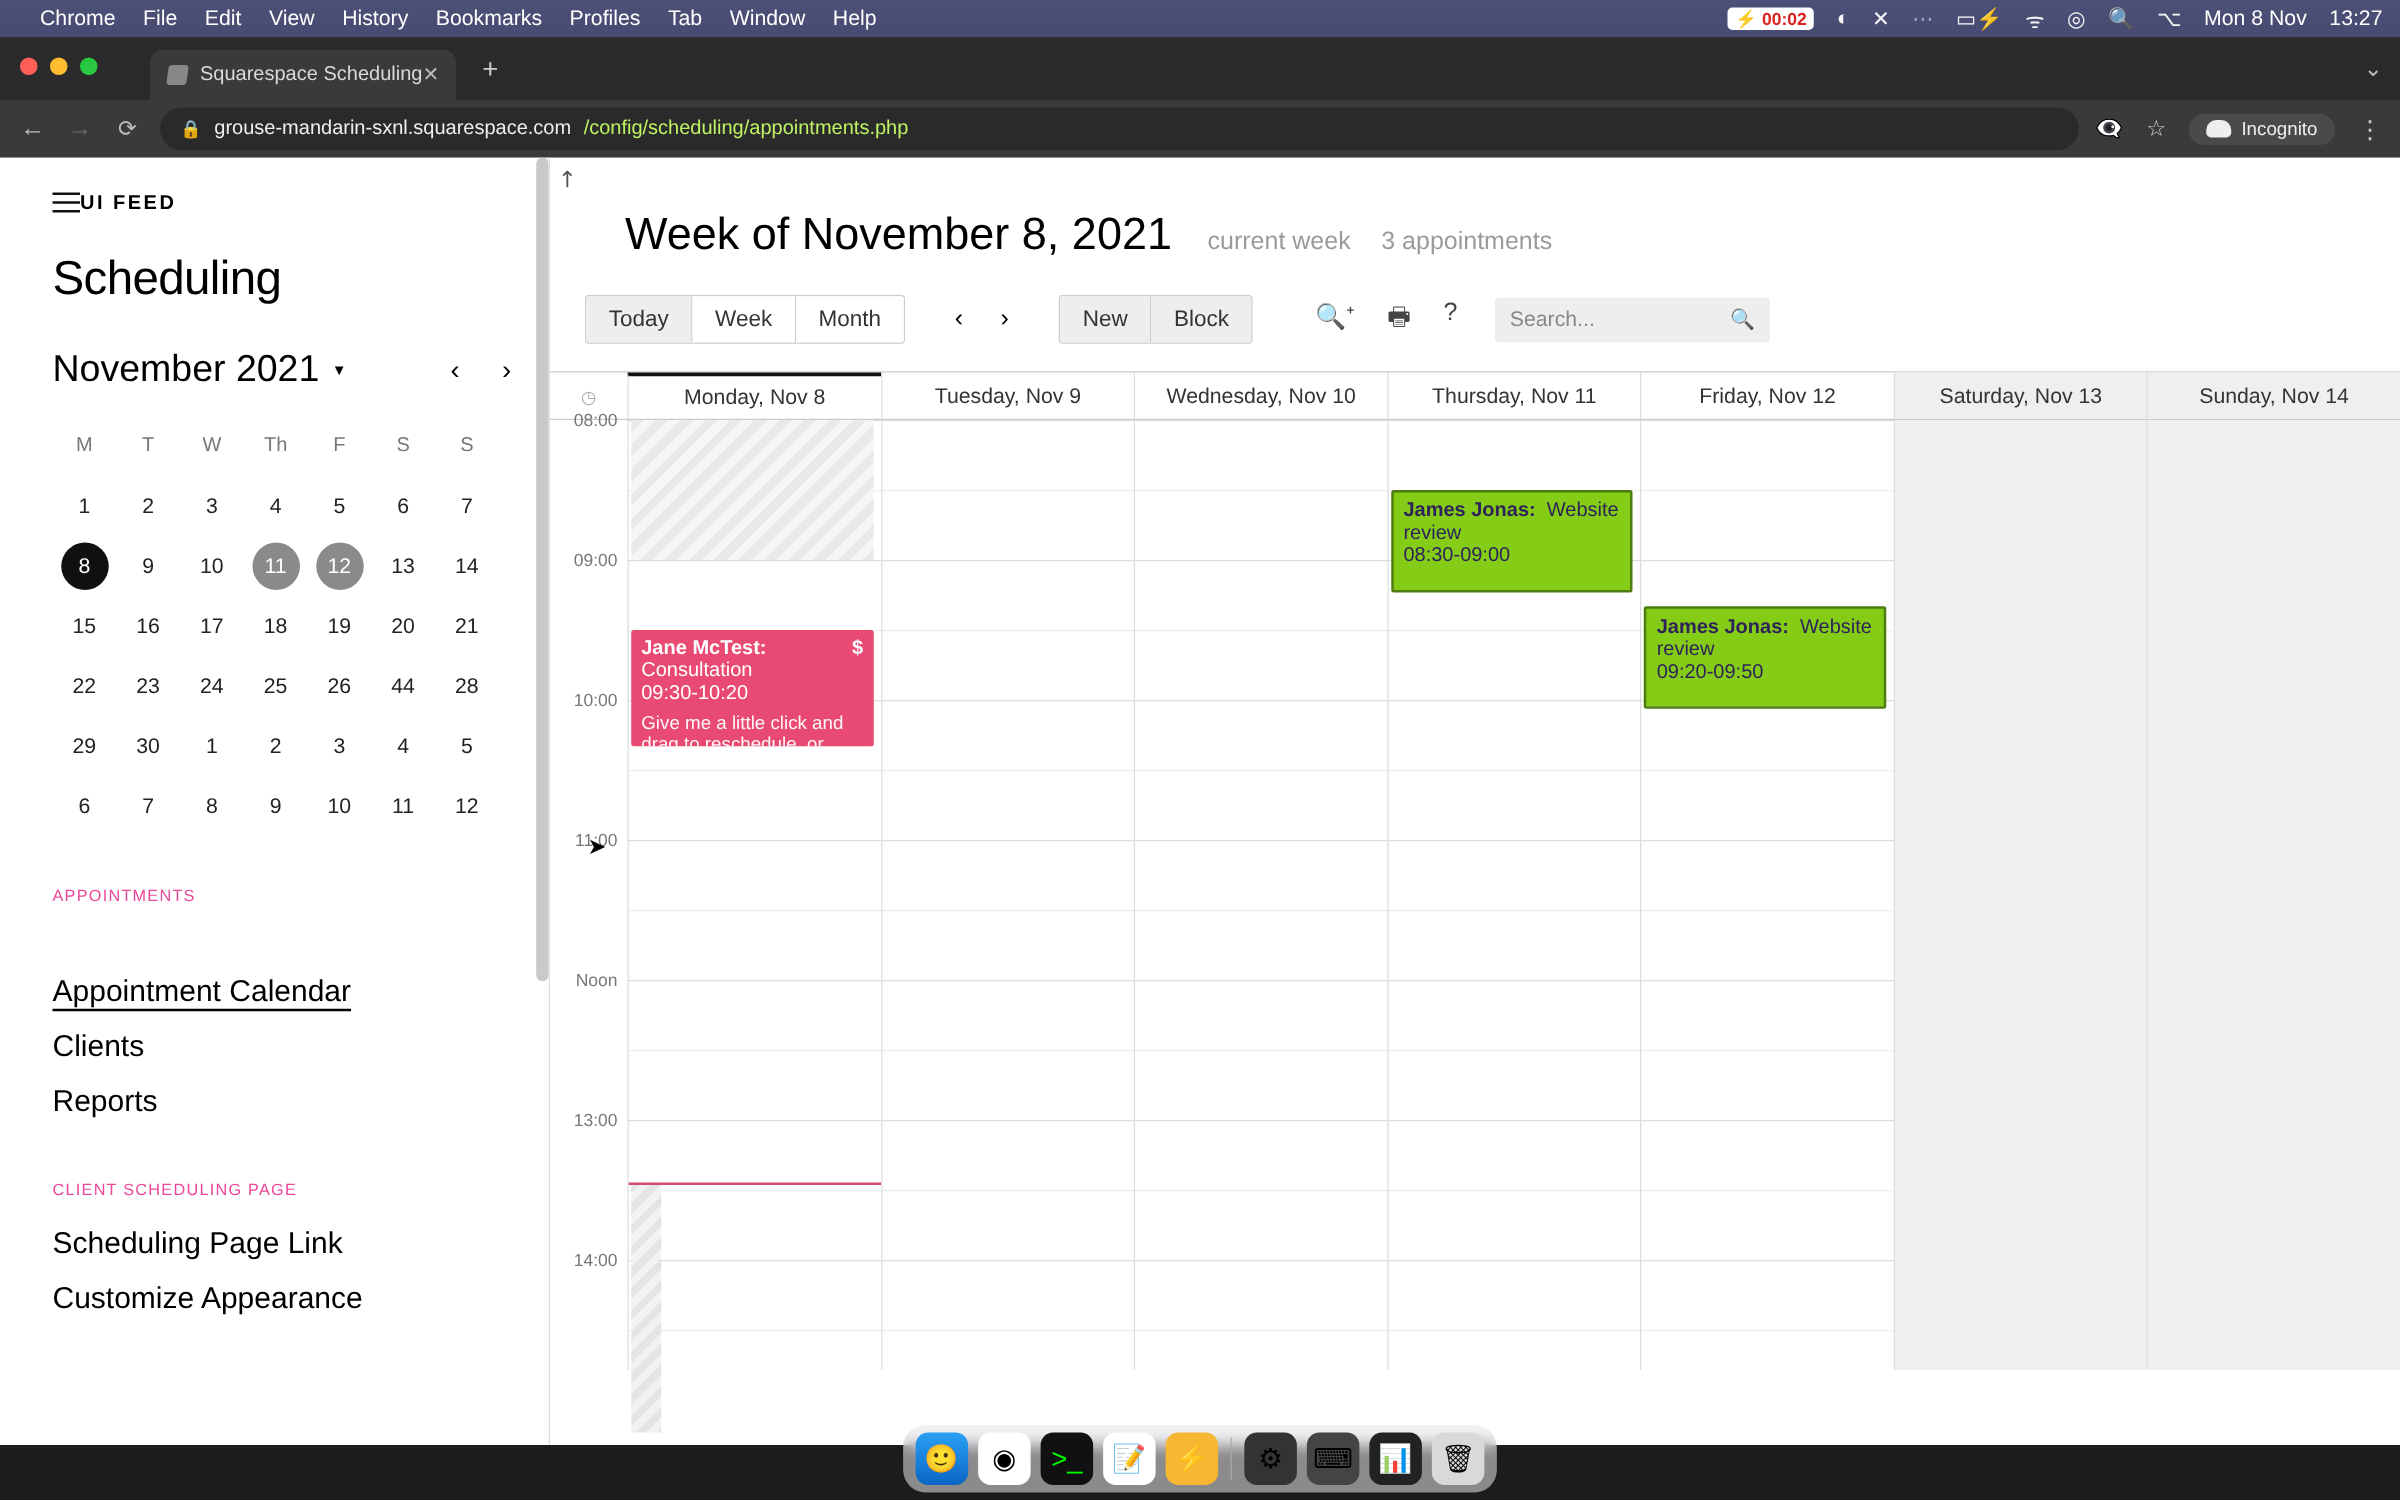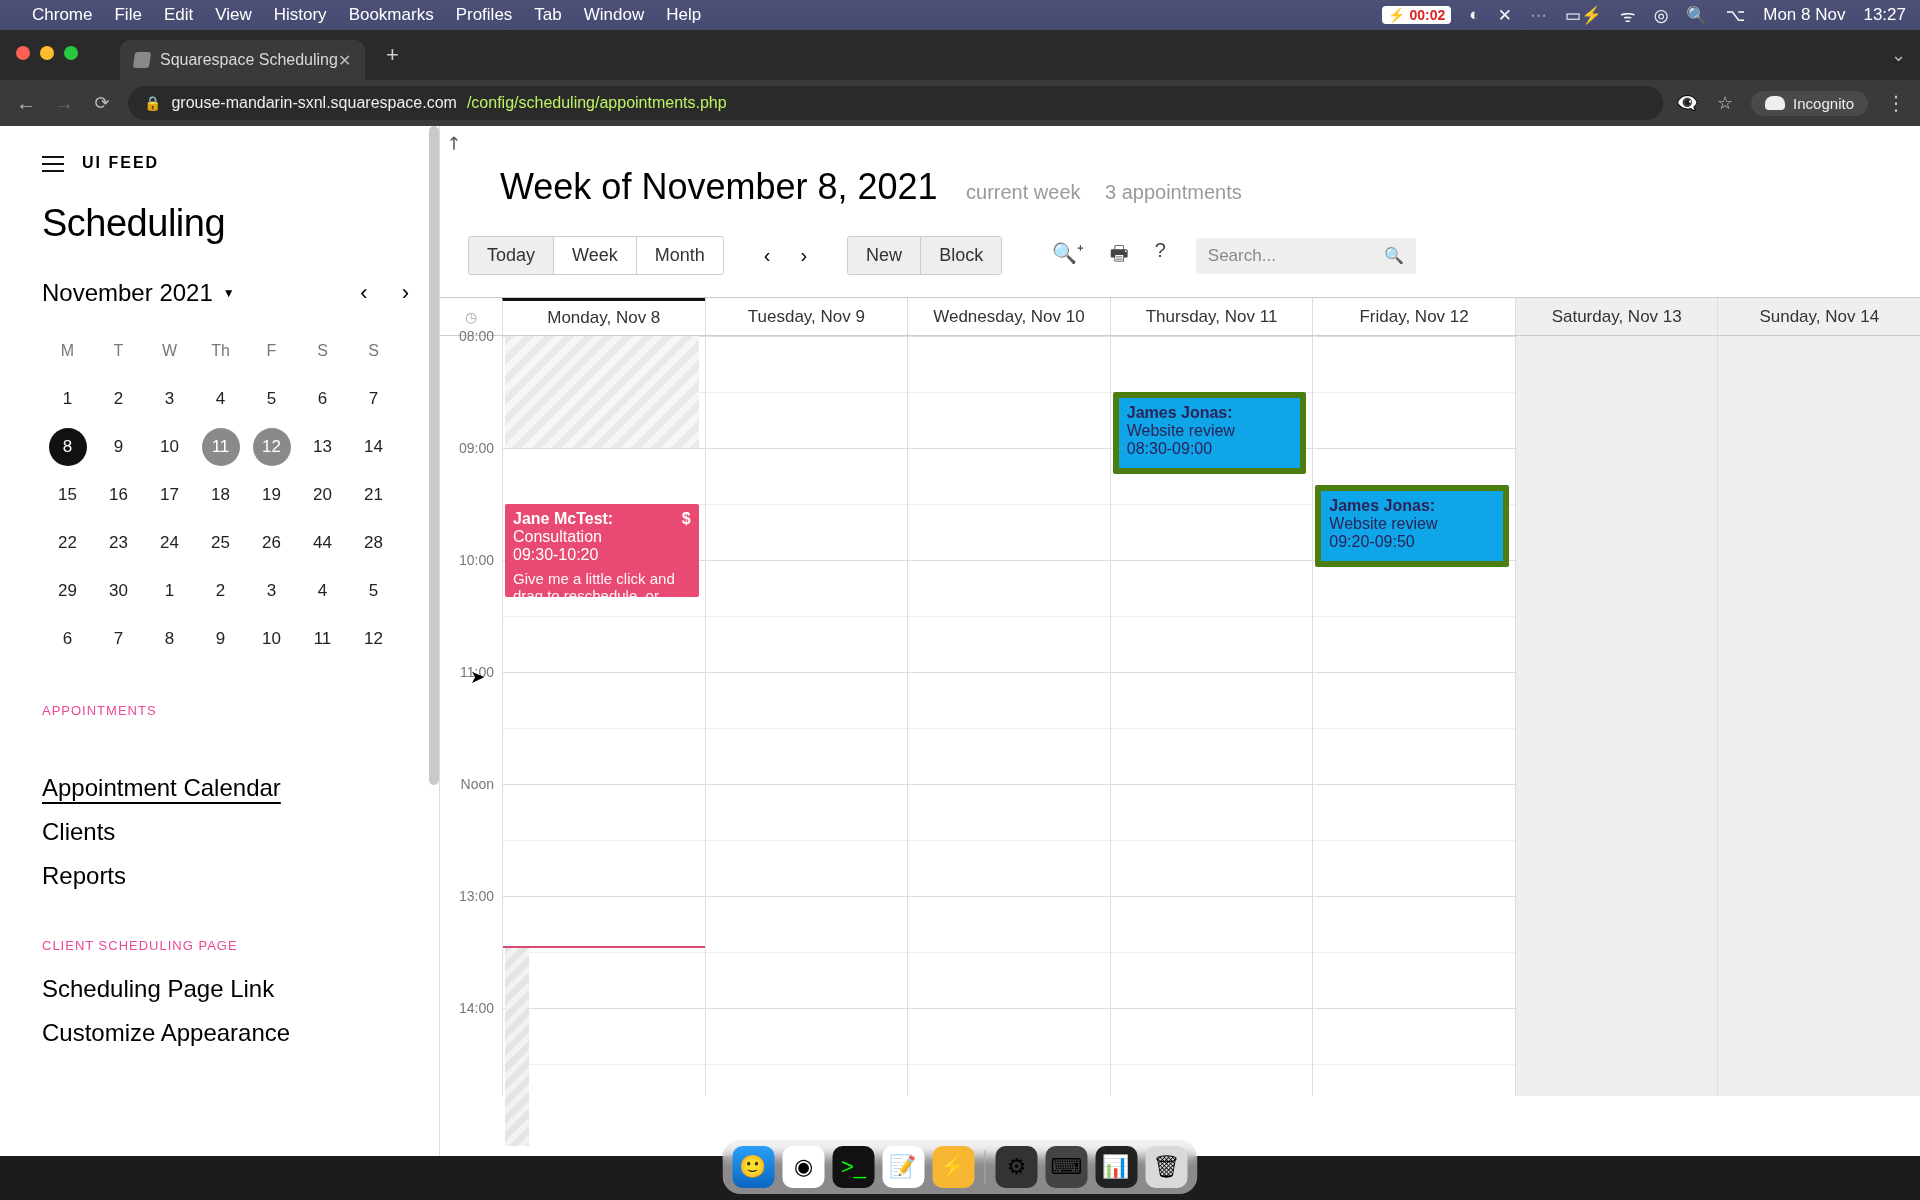--- a/index.html
+++ b/index.html
@@ -41,28 +41,28 @@
   .omnibox .path{color:#bef264;}
   .addr-right{display:flex;align-items:center;gap:18px; font-size:18px;}
   .incog{ display:flex; align-items:center; gap:8px; background:#4a4a4a; padding:4px 14px; border-radius:18px; color:#eee; font-size:15px;}
   .incog .glyph{ width:20px;height:14px; background:#eee; border-radius:8px 8px 4px 4px; position:relative;}
   .kebab{font-size:20px;}
 
   
   .page { position:relative; height: calc(1200px - 30px - 50px - 46px - 44px); background:#fff; display:flex; }
   .sidebar { width:440px; border-right:1px solid #ddd; padding:28px 30px 0 42px; overflow:hidden; position:relative;}
   .sidebar-scroll { position:absolute; right:0; top:0; width:10px; height:64%; background:#c9c9c9; border-radius:5px;}
-  .brandrow{ display:flex; align-items:flex-end; gap:18px; margin-bottom:30px;}
+  .brandrow{ display:flex; align-items:flex-start; margin-bottom:30px;}
   .hamburger{ width:22px; height:16px; display:flex; flex-direction:column; justify-content:space-between;}
   .hamburger span{height:2px;background:#111;}
   .brand{ font-weight:600; letter-spacing:2px; font-size:16px;}
   .pgtitle{ font-size:38px; font-weight:500; letter-spacing:-0.5px; margin-bottom:34px;}
 
   .monthrow{ display:flex; align-items:center; }
-  .monthlabel{ font-size:24px; font-weight:400; margin-right:10px;}
+  .monthlabel{ font-size:30px; font-weight:400; margin-right:10px;}
   .monthdd{ font-size:12px;}
   .montharrows{ margin-left:auto; display:flex; gap:34px; font-size:22px;}
 
   .minical { margin-top:20px; width: 360px;}
   .mcrow{ display:flex;}
   .mccell{ width:51px; height:48px; display:flex; align-items:center; justify-content:center; font-size:17px; color:#222;}
   .mcrow.hdr .mccell{ color:#777; font-size:16px;}
   .mccell.sel{ background:#111; color:#fff; border-radius:50%; width:38px;height:38px; margin:5px 6.5px;}
   .mccell.busy{ background:#8a8a8a; color:#fff; border-radius:50%; width:38px;height:38px; margin:5px 6.5px;}
 
@@ -106,21 +106,21 @@
   .hlines{ position:absolute; inset:0; pointer-events:none;}
   .hlines .hl{ position:absolute; left:0; right:0; height:1px; background:#ddd;}
   .hlines .hl.half{ background:#eee;}
 
   .nowline{ position:absolute; left:0; right:0; height:2px; background:#d64a6f;}
 
   .appt{ position:absolute; left:2px; right:6px; border-radius:2px; padding:6px 8px; font-size:16px; overflow:hidden;}
   .appt .who{font-weight:700;}
   .appt .money{ float:right; font-weight:700;}
   .appt.pink{ background:#e84a73; color:#fff;}
-  .appt.purple{ background:#0ea5e9; color:#2d2358; border:6px solid #4d7c0f;}
+  .appt.purple{ background:#84cc16; color:#2d2358; border:2px solid #4d7c0f;}
   .appt.purple::after{ content:""; position:absolute; left:0; right:0; bottom:-14px; height:14px;
      background:repeating-linear-gradient(135deg,#c9c1f3 0 6px,#dcd7f7 6px 12px);}
   .appt .note{ font-size:15px; margin-top:6px; opacity:.95;}
 
   .unavail{ position:absolute; left:2px; right:6px;
      background:repeating-linear-gradient(135deg,#e9e9e9 0 7px,#f6f6f6 7px 14px);}
   .narrow-unavail{ position:absolute; left:2px; width:24px;
      background:repeating-linear-gradient(135deg,#e4e4e4 0 6px,#f2f2f2 6px 12px);}
 
   .cursor{ position:absolute; font-size:18px; color:#000;}

